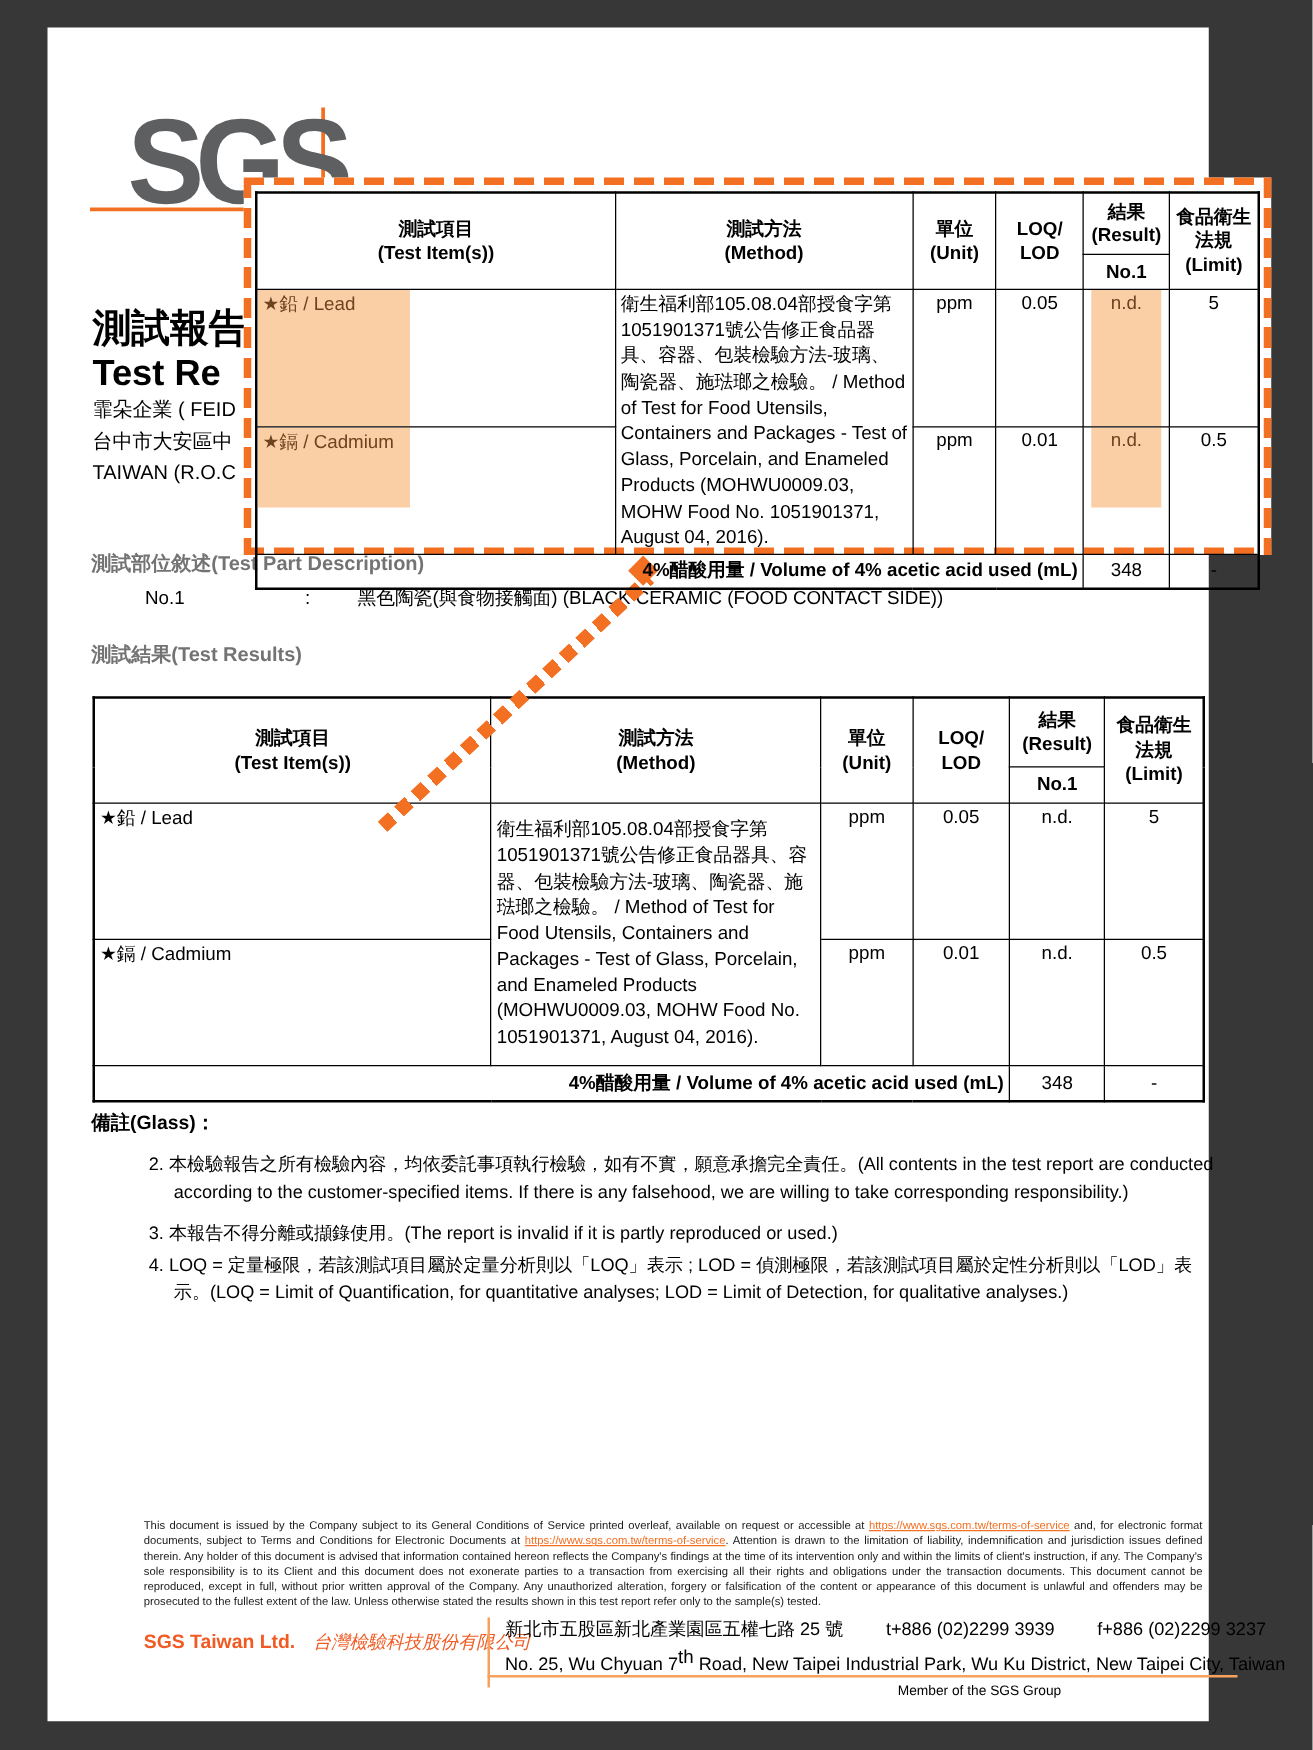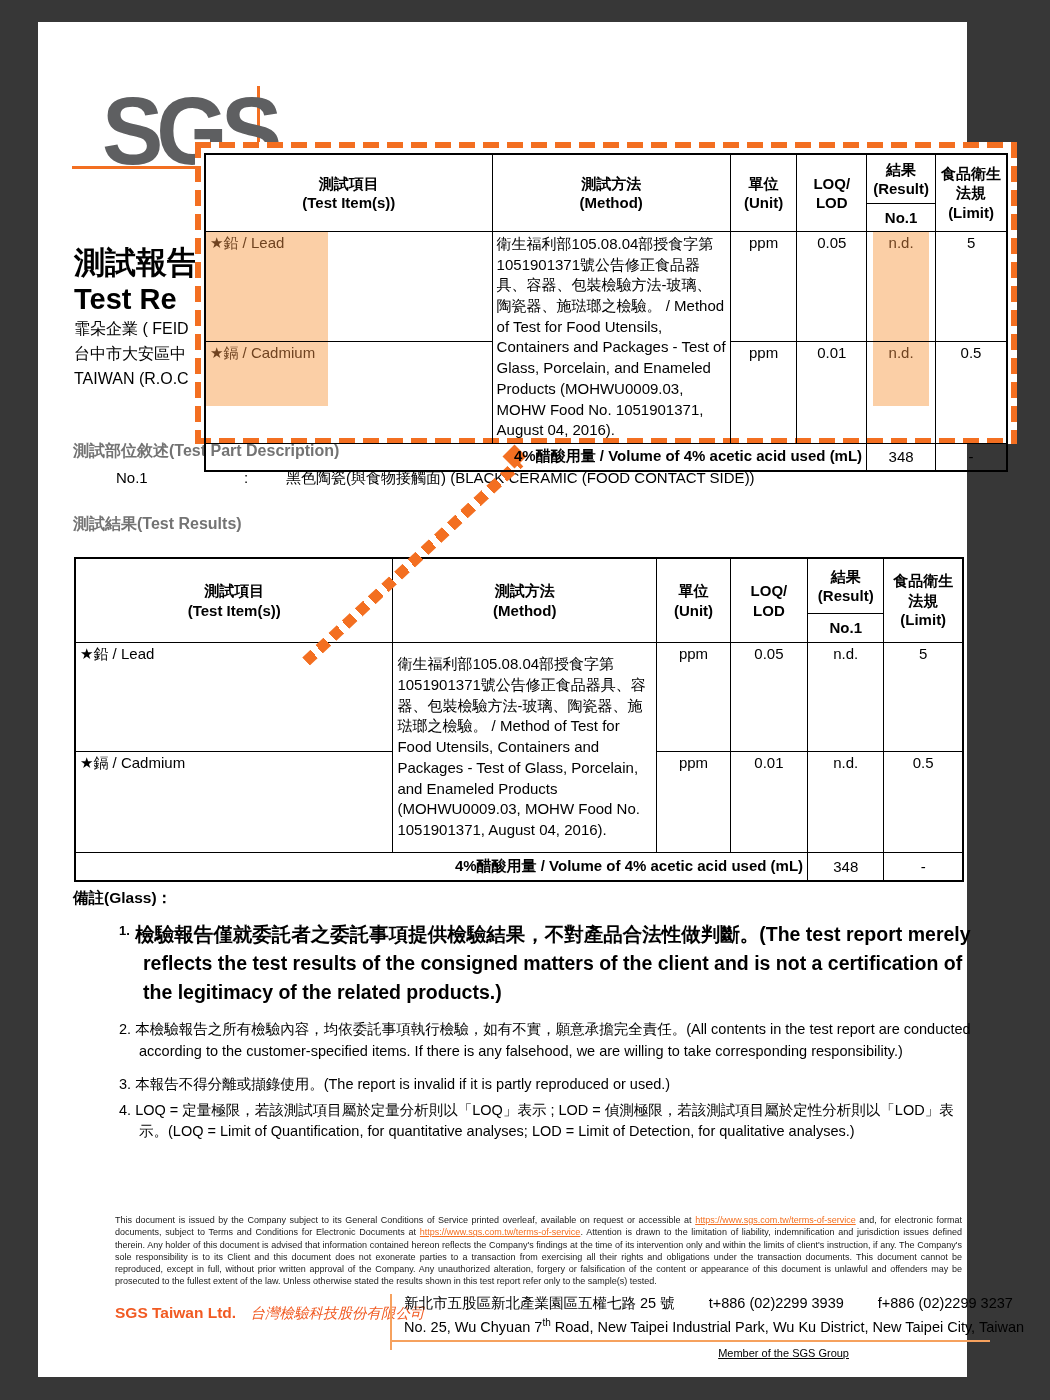--- a/index.html
+++ b/index.html
@@ -102,23 +102,23 @@
   #legal .lnk{color:#f36f21;text-decoration:underline;cursor:pointer;}
   #footer-company{position:absolute;left:77px;top:1282px;white-space:nowrap;}
   #footer-company .en{color:#f15a22;font-size:15.5px;font-weight:bold;}
   #footer-company .zh{color:#f15a22;font-size:14.5px;font-family:"Liberation Serif","DejaVu Serif",serif;font-style:italic;margin-left:10px;}
   #footer-vrule{position:absolute;left:352px;top:1272px;width:2px;height:56px;background:#f6a15e;}
   #footer-address{position:absolute;left:366px;top:1272px;width:560px;color:#000;}
   #footer-address .l1{font-size:14.5px;white-space:nowrap;}
   #footer-address .l1 .tel{margin-left:30px;}
   #footer-address .l1 .fax{margin-left:30px;}
   #footer-address .l2{font-size:14.5px;margin-top:4px;white-space:nowrap;}
-  #footer-address sup{font-size:10px;}
+  #footer-address sup{font-size:15px;}
   #footer-hrule{position:absolute;left:352px;top:1318px;width:600px;height:2px;background:#f6a15e;}
-  #member-line{position:absolute;right:118px;top:1325px;font-size:11px;color:#000;text-decoration:underline;}
+  #member-line{position:absolute;right:118px;top:1325px;font-size:11px;color:#000;}
   
   #report-head,#sgs-logo{z-index:1;}
   .sec-heading,#sample-row,#main-table-wrap,#notes{z-index:2;position:absolute;}
   #main-table-wrap,#notes{position:absolute;}
 </style>
 </head>
 <body>
 
 <div id="page">
 
@@ -238,24 +238,20 @@
           <td class="acetic-val">348</td>
           <td class="acetic-val">-</td>
         </tr>
       </tbody>
         </table>
     </div>
   </div>
 
   <div id="notes">
     <div class="heading">備註(Glass)：</div>
-    <div id="note1">
-      <span class="note-no">1.</span>
-      <span>檢驗報告僅就委託者之委託事項提供檢驗結果，不對產品合法性做判斷。(The test report merely reflects the test results of the consigned matters of the client and is not a certification of the legitimacy of the related products.)</span>
-    </div>
     <div class="note-item">
       <span>2.</span>
       <span>本檢驗報告之所有檢驗內容，均依委託事項執行檢驗，如有不實，願意承擔完全責任。(All contents in the test report are conducted according to the customer-specified items. If there is any falsehood, we are willing to take corresponding responsibility.)</span>
     </div>
     <div class="note-item">
       <span>3.</span>
       <span>本報告不得分離或擷錄使用。(The report is invalid if it is partly reproduced or used.)</span>
     </div>
     <div class="note-item" style="margin-top:4px;">
       <span>4.</span>

